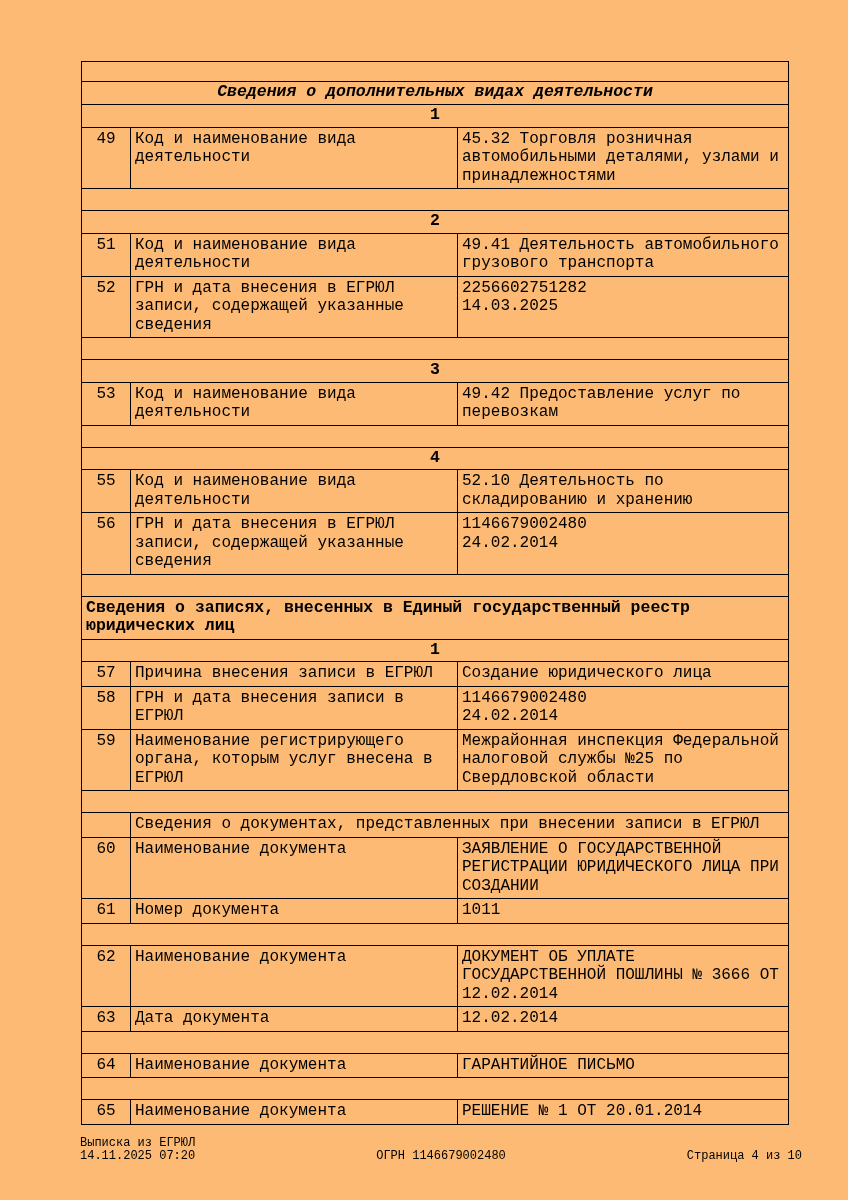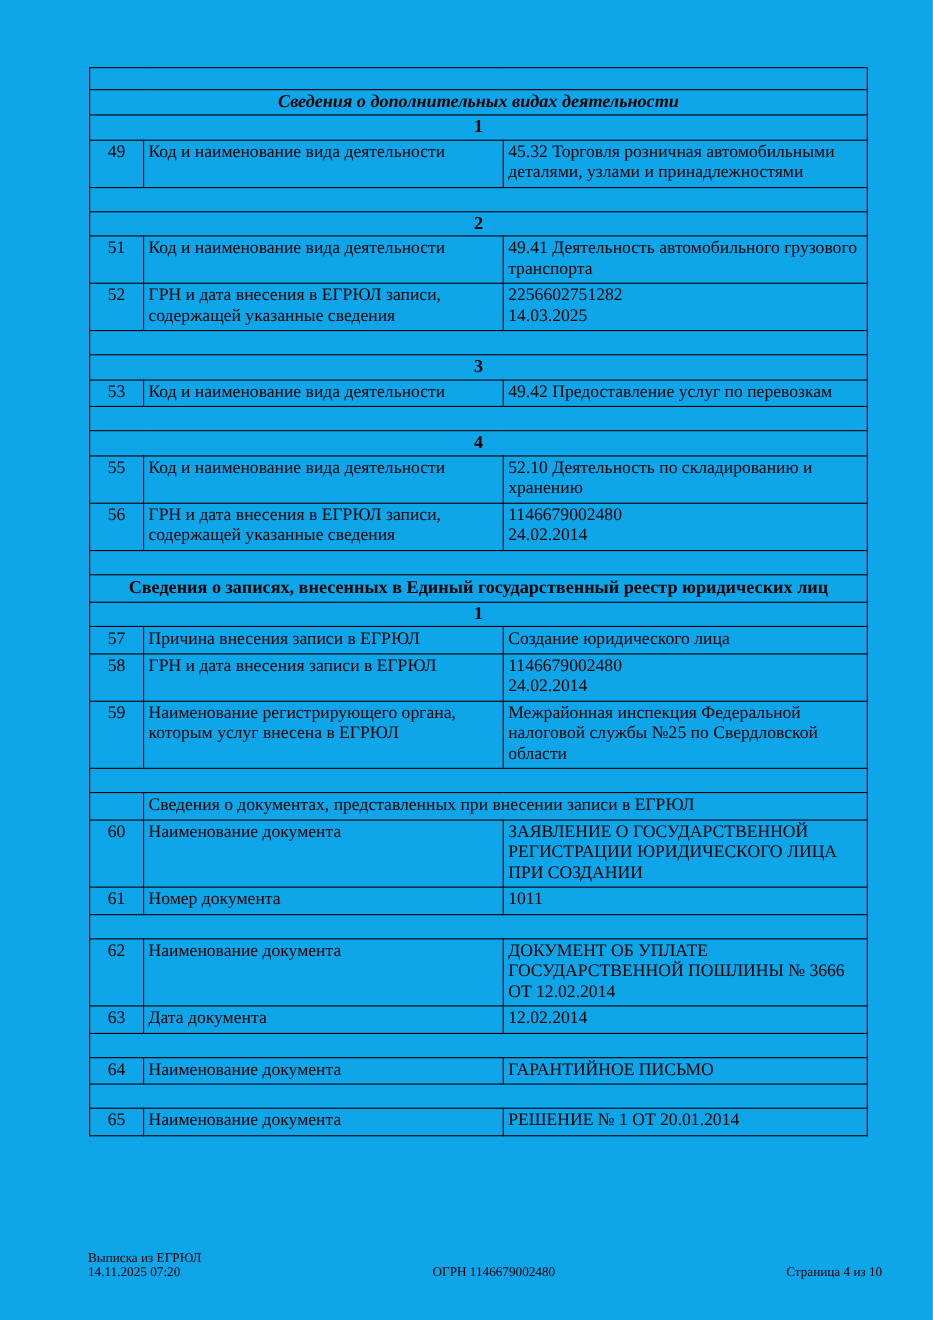--- a/index.html
+++ b/index.html
@@ -5,22 +5,23 @@
   html, body { margin: 0; padding: 0; }
   body {
     width: 848px; height: 1200px;
     background: #ffffff;
     font-family: "Liberation Serif", "DejaVu Serif", serif;
     color: #000;
   }
   .page {
     position: relative;
     width: 848px; height: 1200px;
-    background: #0ea5e9;
+    background: #fdba74;
     overflow: hidden;
+    font-family: Liberation Mono, monospace;
   }
   table.egrul {
     position: absolute;
     left: 81px; top: 61px;
     width: 707px;
     border-collapse: collapse;
     table-layout: fixed;
     font-size: 16px;
   }
   table.egrul td {
@@ -40,21 +41,21 @@
   }
   td.subtitle {
     text-align: center; font-style: italic;
     font-size: 16.5px; padding: 2px 4px 3px; height: 19px;
   }
   td.group {
     text-align: center; font-weight: bold;
     font-size: 16.5px; padding: 1px 4px 2px; height: 18px;
   }
   td.header2 {
-    text-align: center; font-weight: bold;
+    text-align: left; font-weight: bold;
     font-size: 16.5px; padding: 2px 4px 3px; height: 19px; margin-top: 22px;
   }
   td.subspan { padding: 2px 4px 3px 4px; height: 18px; }
   .footer {
     position: absolute;
     left: 80px; top: 1137px;
     width: 722px;
     display: flex;
     justify-content: space-between;
     align-items: flex-end;

